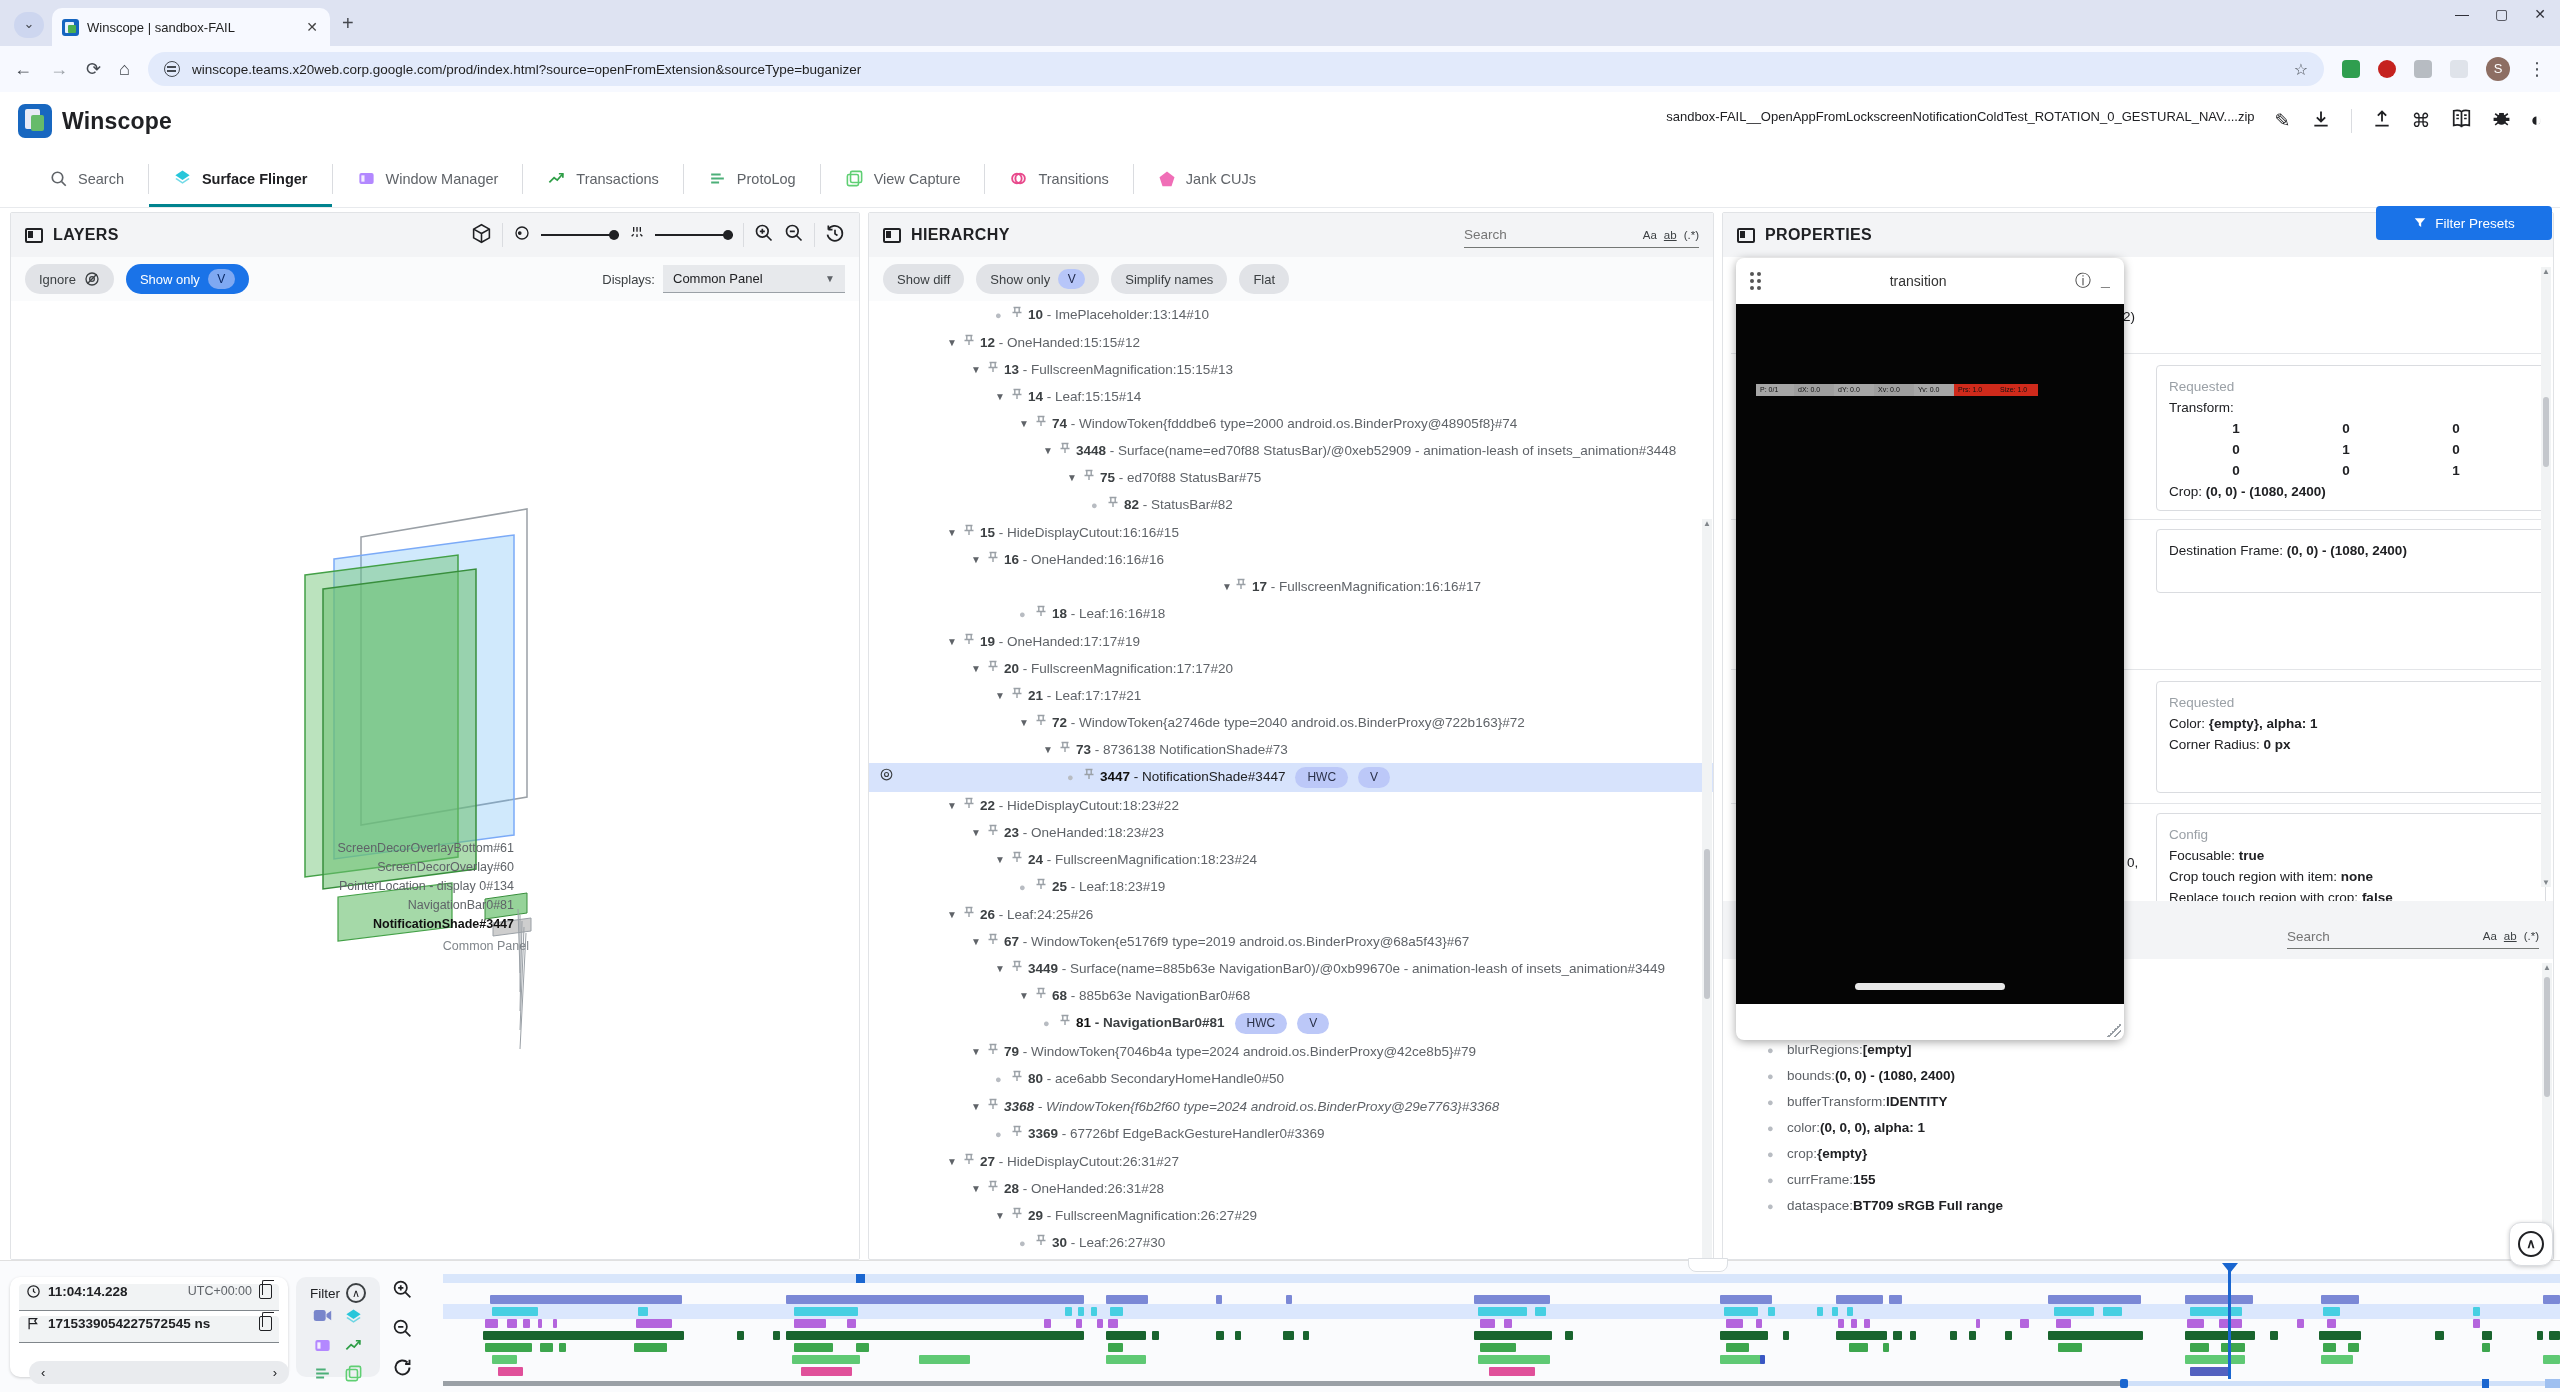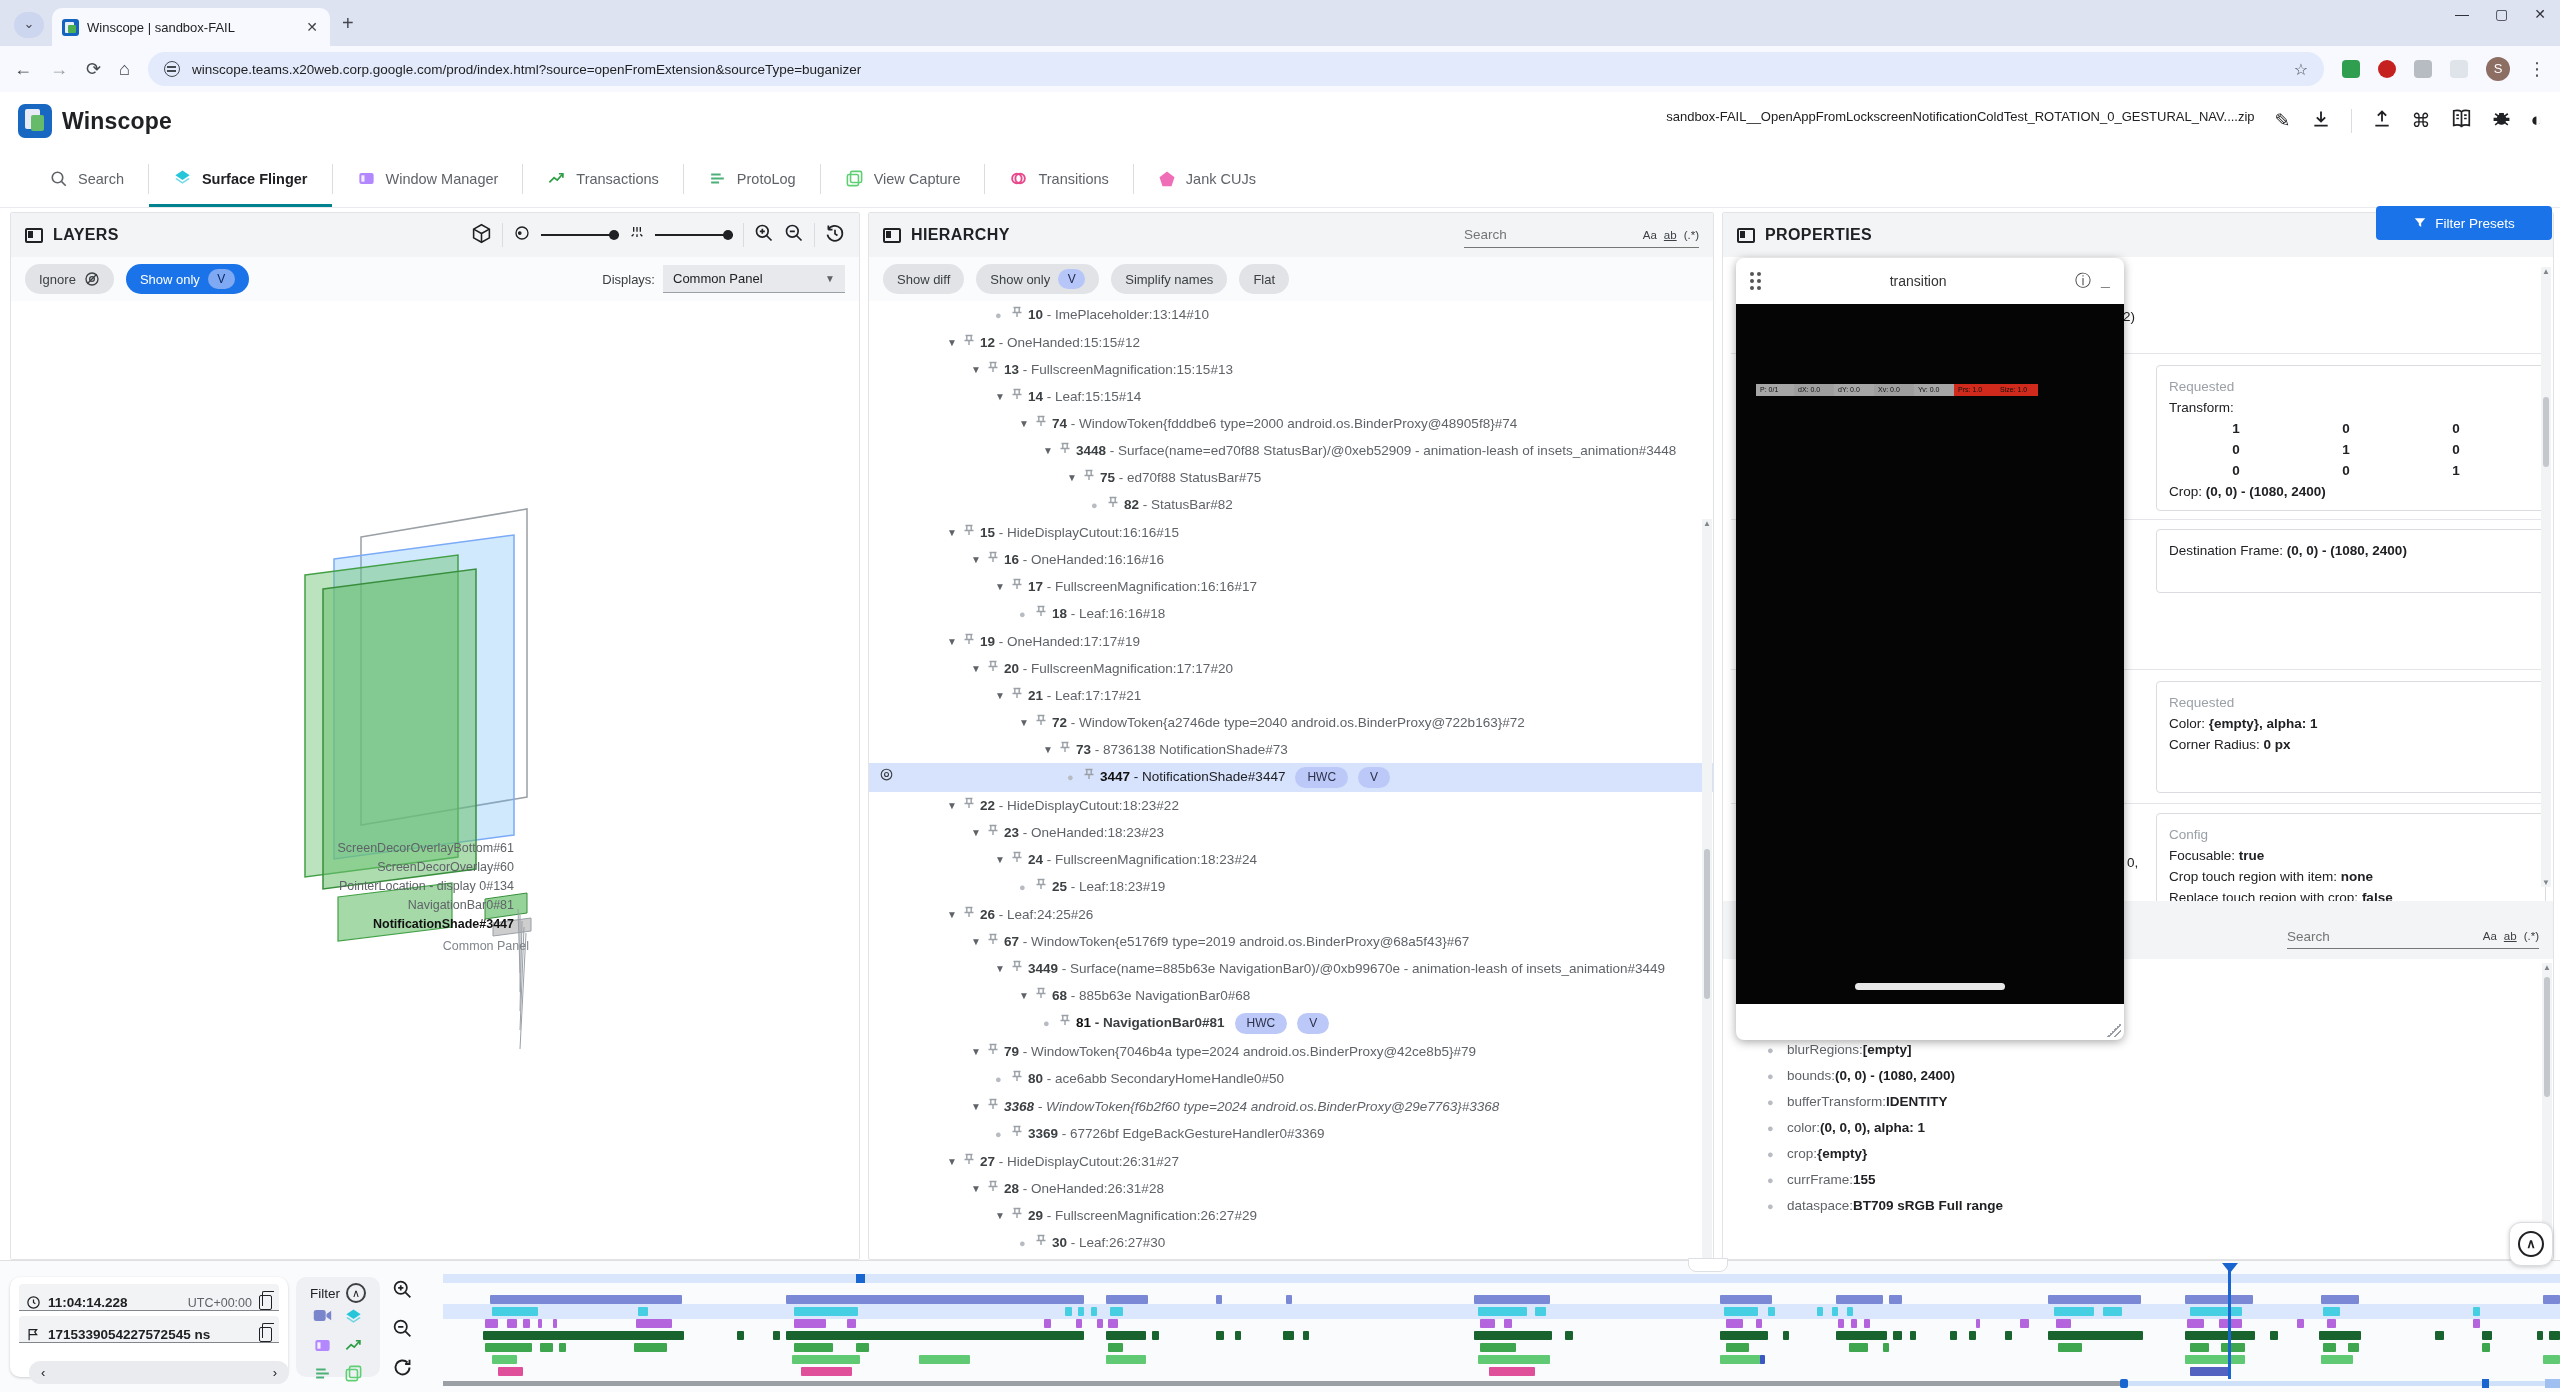--- a/index.html
+++ b/index.html
@@ -138,21 +138,21 @@
   #fab { position:absolute; left:2509px; top:1222px; width:44px; height:44px; border-radius:12px; background:#fff;
     border:1px solid #dadce0; box-shadow:0 1px 4px rgba(0,0,0,.2); display:flex; align-items:center; justify-content:center; z-index:60; }
   #fab .ring { width:26px; height:26px; border:2px solid #202124; border-radius:14px; text-align:center; line-height:22px; font-size:13px; font-weight:bold; }
 
   
   #timeline { position:absolute; left:0; top:1260px; width:2560px; height:132px; background:#fafbfd; border-top:1px solid #e0e0e0; }
   #tl-notch { position:absolute; left:1688px; top:-3px; width:40px; height:14px; background:#fff; border:1px solid #dcdfe3; border-radius:0 0 8px 8px; }
   #time-card { position:absolute; left:10px; top:16px; width:278px; height:100px; background:#fff; border-radius:10px;
     box-shadow:0 1px 3px rgba(0,0,0,.18); padding:7px 9px; }
   .timefield { height:27px; background:#f1f3f4; border-bottom:1px solid #80868b; border-radius:4px 4px 0 0;
-    display:flex; align-items:flex-end; gap:7px; padding:0 7px; font-size:13px; margin-bottom:5px; }
+    display:flex; align-items:flex-start; gap:7px; padding:0 7px; font-size:13px; margin-bottom:5px; }
   .timefield b { font-size:13.5px; }
   .timefield .tz { margin-left:auto; color:#5f6368; font-size:12.5px; }
   .copyic { width:13px; height:15px; border:1.6px solid #202124; border-radius:2px; position:relative; flex:0 0 auto; }
   .copyic::after { content:""; position:absolute; left:2px; top:-5px; width:11px; height:14px; border-left:1.6px solid #202124; border-top:1.6px solid #202124; border-radius:2px 0 0 0; }
   #tl-nav { position:absolute; left:19px; top:84px; width:260px; height:23px; background:#e9ebee; border-radius:12px;
     display:flex; align-items:center; justify-content:space-between; padding:0 12px; font-size:13px; color:#202124; }
   #filter-card { position:absolute; left:296px; top:16px; width:84px; height:100px; background:#eef0f3; border-radius:10px; padding:6px 8px; }
   #filter-head { display:flex; align-items:center; gap:6px; font-size:13.5px; color:#202124; justify-content:center; }
   #filter-head .ring { width:20px; height:20px; border:2px solid #3c4043; border-radius:11px; text-align:center; line-height:16px; font-size:11px; }
   #filter-grid { margin-top:5px; display:flex; flex-wrap:wrap; justify-content:center; gap:5px 12px; }
@@ -484,21 +484,21 @@
             </svg></span><span class="tid">15</span><span> - HideDisplayCutout:16:16#15</span></div>
       </div>
       <div class="trow">
         <span class="gut"></span>
         <div style="padding-left: 68px; flex: 1 1 0%;"><span class="arrow">▼</span><span style="margin-right: 5px;"><svg width="12" height="13" viewBox="0 0 12 13" fill="none" stroke="#9aa0a6" stroke-width="1.4">
               <path d="M2.5 1.5h7M3.8 1.5v5M8.2 1.5v5M1.5 6.5h9M6 6.5v4.5"></path>
             </svg></span><span class="tid">16</span><span> - OneHanded:16:16#16</span></div>
       </div>
       <div class="trow">
         <span class="gut"></span>
-        <div style="padding-left: 92px; flex: 1 1 0%;"><span class="arrow">▼</span><span style="margin-right: 5px;"><svg width="12" height="13" viewBox="0 0 12 13" fill="none" stroke="#9aa0a6" stroke-width="1.4">
+        <div style="padding-left: 92px; flex: 1 1 0%; text-align: center;"><span class="arrow">▼</span><span style="margin-right: 5px;"><svg width="12" height="13" viewBox="0 0 12 13" fill="none" stroke="#9aa0a6" stroke-width="1.4">
               <path d="M2.5 1.5h7M3.8 1.5v5M8.2 1.5v5M1.5 6.5h9M6 6.5v4.5"></path>
             </svg></span><span class="tid">17</span><span> - FullscreenMagnification:16:16#17</span></div>
       </div>
       <div class="trow">
         <span class="gut"></span>
         <div style="padding-left: 116px; flex: 1 1 0%;"><span class="dotleaf">●</span><span style="margin-right: 5px;"><svg width="12" height="13" viewBox="0 0 12 13" fill="none" stroke="#9aa0a6" stroke-width="1.4">
               <path d="M2.5 1.5h7M3.8 1.5v5M8.2 1.5v5M1.5 6.5h9M6 6.5v4.5"></path>
             </svg></span><span class="tid">18</span><span> - Leaf:16:16#18</span></div>
       </div>
       <div class="trow">

